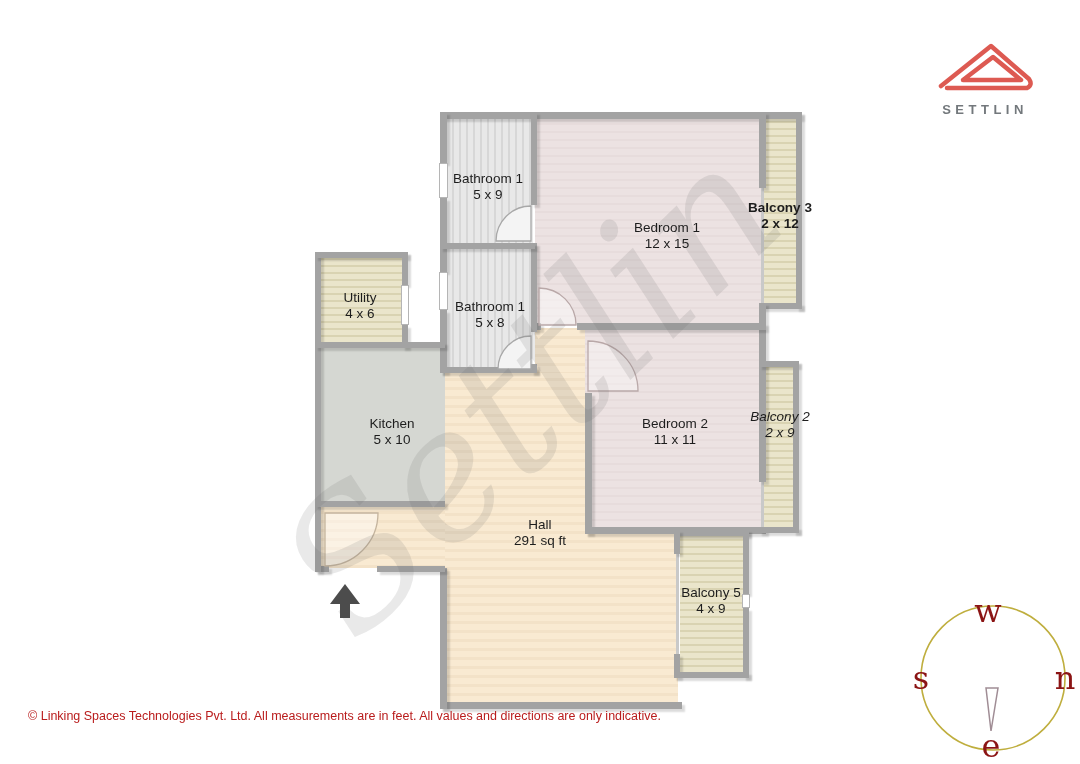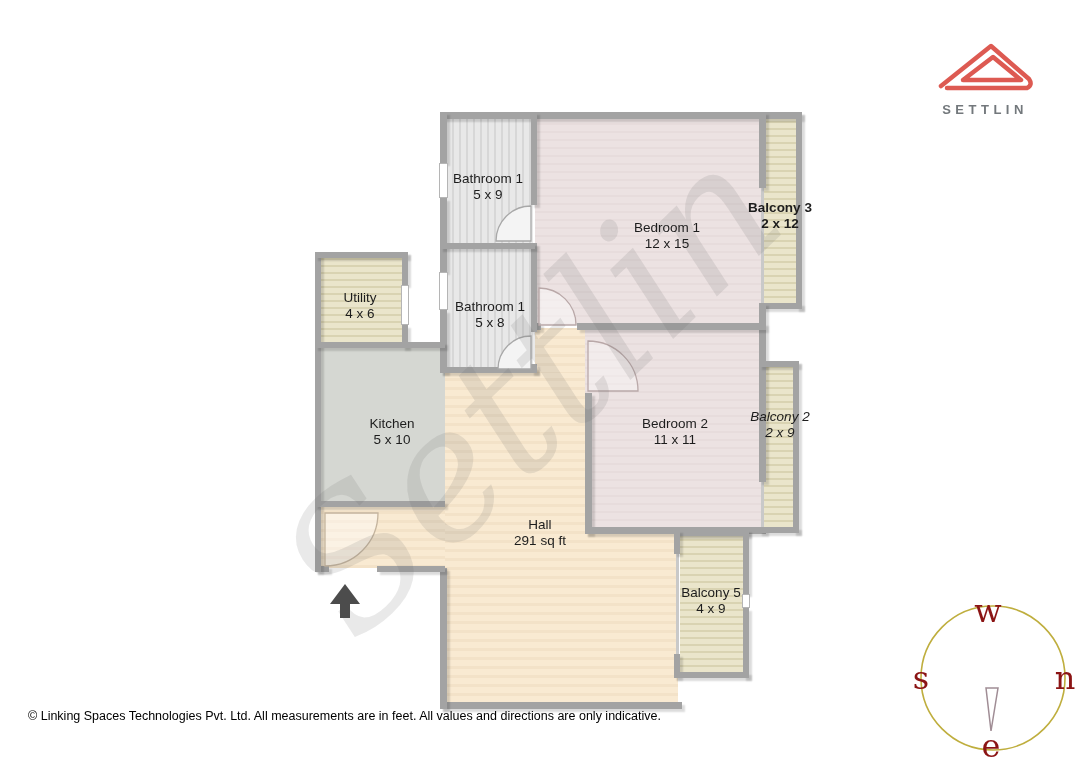--- a/index.html
+++ b/index.html
@@ -30,21 +30,21 @@
   #entry-arrow .stem{width:10px;height:14px;background:#4c4c4c;margin-left:10px;}
   
   #doors{position:absolute;left:0;top:0;z-index:5;}
   
   #logo{position:absolute;left:930px;top:34px;width:110px;text-align:center;z-index:9;}
   #logo .brand{margin-top:2px;font-size:13px;font-weight:bold;letter-spacing:4.5px;color:#73787c;}
   
   #compass{position:absolute;left:910px;top:590px;z-index:9;}
   #compass text{font-family:"DejaVu Serif", serif;fill:#8b1414;font-size:32px;text-anchor:middle;}
   
-  #footer{position:absolute;left:28px;top:709px;font-size:12.5px;color:#000000;z-index:9;}
+  #footer{position:absolute;left:28px;top:709px;font-size:12.5px;color:#b91c1c;z-index:9;}
 </style>
 </head>
 <body>
 
 <div id="canvas">
 
   <div class="fill fill-bath" style="left:445px;top:118px;width:88px;height:128px;"></div>
   <div class="fill fill-bath" style="left:445px;top:248px;width:88px;height:121px;"></div>
   <div class="fill fill-bedroom" style="left:535px;top:118px;width:227px;height:207px;"></div>
   <div class="fill fill-balcony" style="left:764px;top:118px;width:34px;height:187px;"></div>

